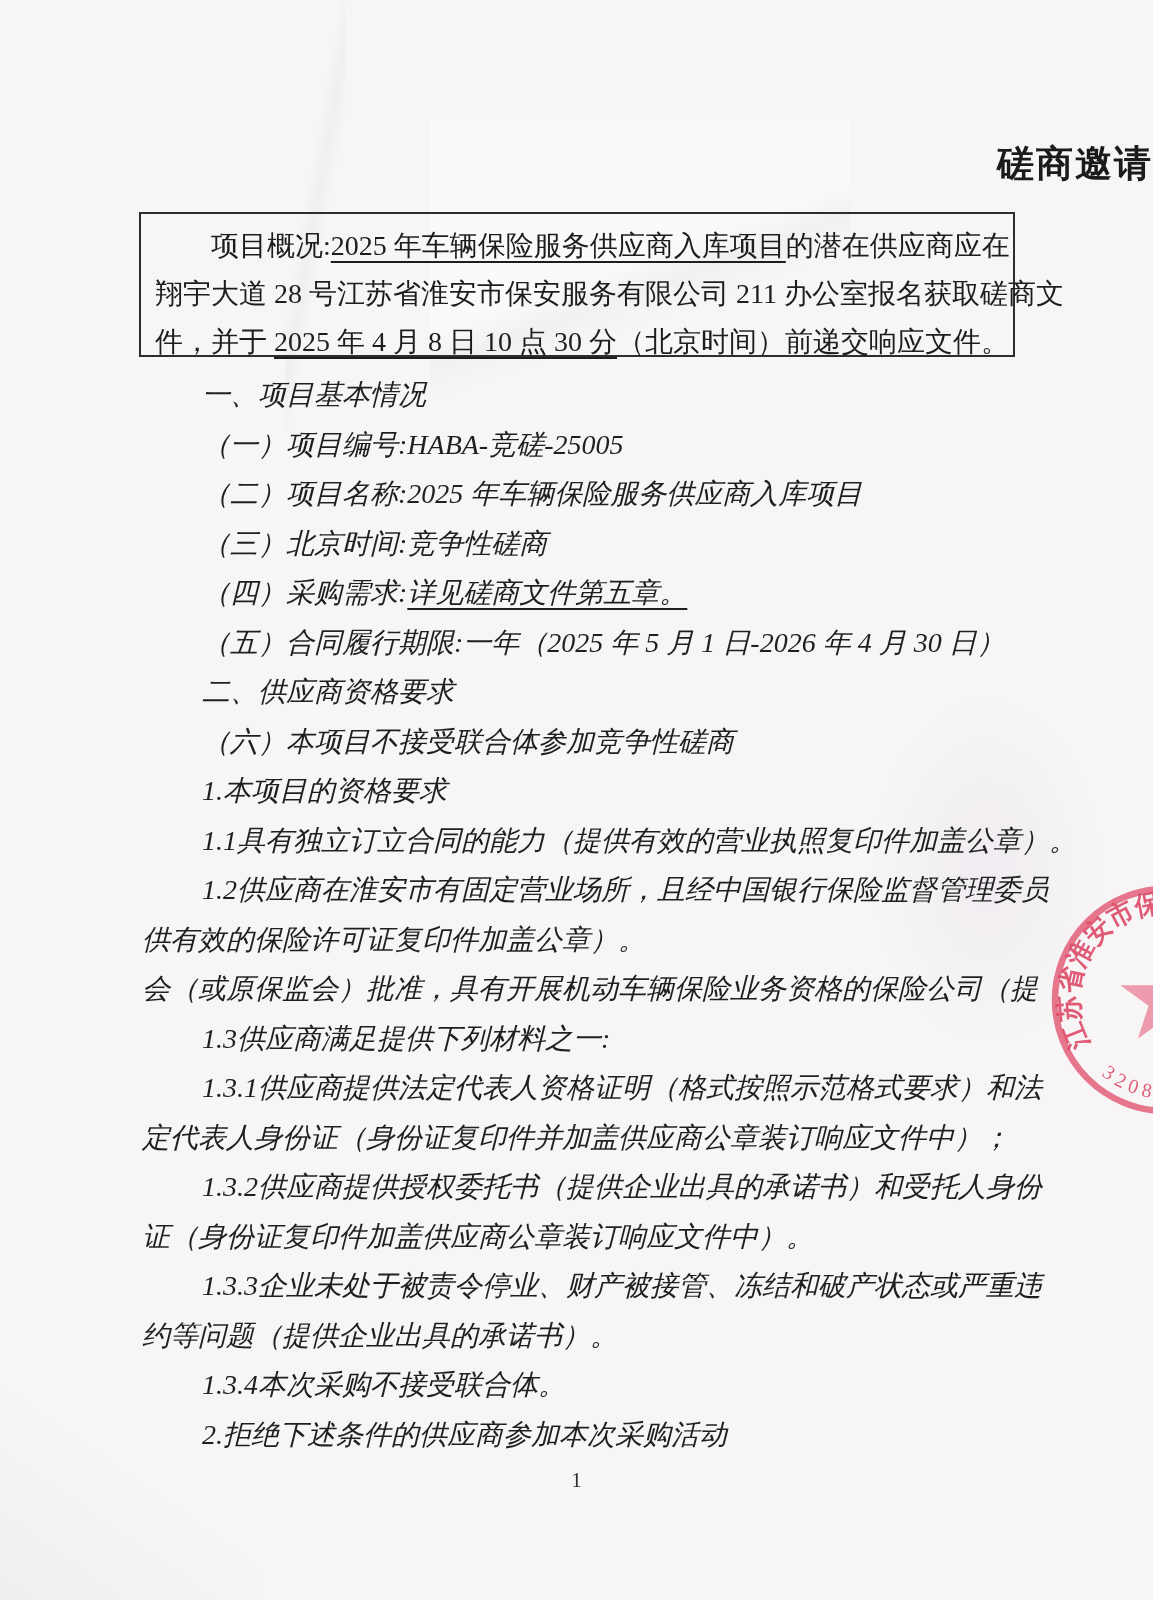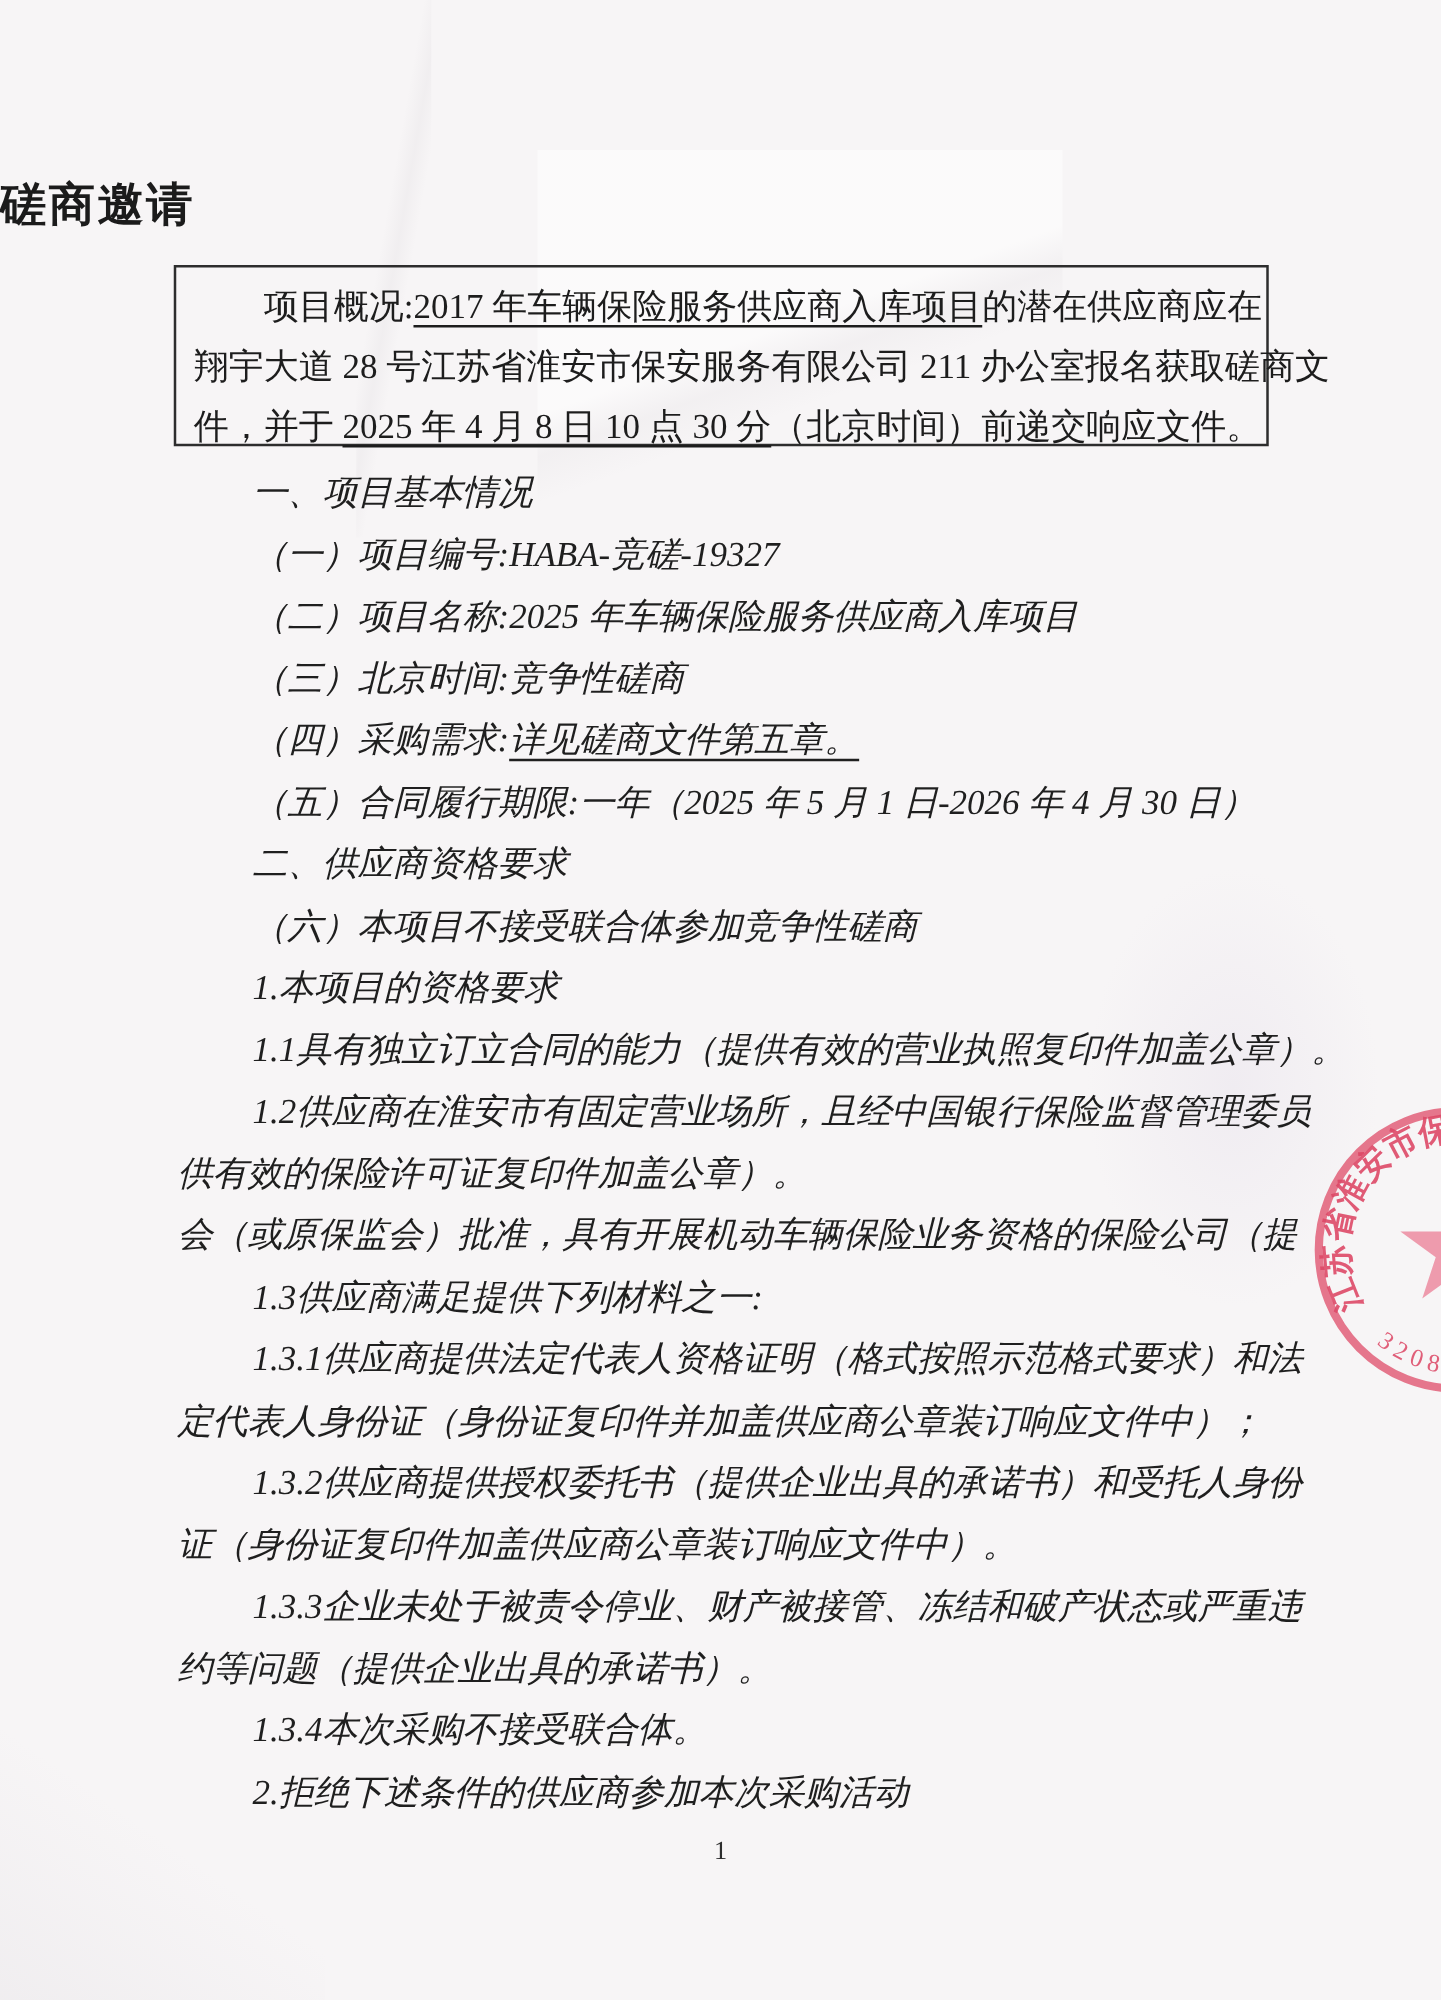--- a/index.html
+++ b/index.html
@@ -13,21 +13,21 @@
   .crease.c1{left:285px;top:0;width:60px;height:430px;
     background:linear-gradient(100deg, rgba(0,0,0,0) 40%, rgba(120,110,125,0.05) 50%, rgba(0,0,0,0) 60%);}
   .crease.c2{left:430px;top:120px;width:420px;height:320px;
     background:linear-gradient(160deg, rgba(255,255,255,0.5) 45%, rgba(120,110,125,0.04) 52%, rgba(0,0,0,0) 60%);}
   .crease.c3{left:820px;top:620px;width:333px;height:500px;
     background:radial-gradient(closest-side, rgba(235,230,238,0.6), rgba(0,0,0,0) 70%);}
   .crease.c4{left:0;top:1380px;width:260px;height:220px;
     background:linear-gradient(35deg, rgba(190,185,195,0.12), rgba(0,0,0,0) 55%);}
 
   .title{
-    position:absolute;top:139px;left:0;width:100%;text-align:left;
+    position:absolute;top:139px;left:0;width:100%;text-align:right;
     font-size:37px;font-weight:bold;letter-spacing:2px;color:#1b1b1b;
   }
   .box{
     position:absolute;left:139px;top:212px;width:876px;height:145px;
     box-sizing:border-box;border:2px solid #2d2d2d;
     padding:8px 10px 0 14px;font-size:28px;line-height:48px;color:#1d1d1d;
   }
   .boxline{white-space:nowrap;}
   .ind2{display:inline-block;width:56px;}
   .u{text-decoration:underline;text-underline-offset:6px;text-decoration-thickness:2px;}
@@ -43,28 +43,28 @@
 <div class="page">
 
   <div class="crease c1"></div>
   <div class="crease c2"></div>
   <div class="crease c3"></div>
   <div class="crease c4"></div>
 
   <div class="title">磋商邀请</div>
 
   <div class="box">
-    <div class="boxline"><span class="ind2"></span><span>项目概况:</span><span class="u">2017 年车辆保险服务供应商入库项目</span><span>的潜在供应商应在</span></div>
+    <div class="boxline"><span class="ind2"></span><span>项目概况:</span><span class="u">2025 年车辆保险服务供应商入库项目</span><span>的潜在供应商应在</span></div>
     <div class="boxline">翔宇大道 28 号江苏省淮安市保安服务有限公司 211 办公室报名获取磋商文</div>
     <div class="boxline"><span>件，并于 </span><span class="u">2025 年 4 月 8 日 10 点 30 分</span><span>（北京时间）前递交响应文件。</span></div>
   </div>
 
   <div class="bodytext">
     <div class="line ind">一、项目基本情况</div>
-    <div class="line ind">（一）项目编号:HABA-竞磋-19327</div>
+    <div class="line ind">（一）项目编号:HABA-竞磋-25005</div>
     <div class="line ind">（二）项目名称:2025 年车辆保险服务供应商入库项目</div>
     <div class="line ind">（三）北京时间:竞争性磋商</div>
     <div class="line ind"><span>（四）采购需求:</span><span class="u">详见磋商文件第五章。</span></div>
     <div class="line ind">（五）合同履行期限:一年（2025 年 5 月 1 日-2026 年 4 月 30 日）</div>
     <div class="line ind">二、供应商资格要求</div>
     <div class="line ind">（六）本项目不接受联合体参加竞争性磋商</div>
     <div class="line ind">1.本项目的资格要求</div>
     <div class="line ind">1.1具有独立订立合同的能力（提供有效的营业执照复印件加盖公章）。</div>
     <div class="line ind">1.2供应商在淮安市有固定营业场所，且经中国银行保险监督管理委员</div>
     <div class="line">供有效的保险许可证复印件加盖公章）。</div>

